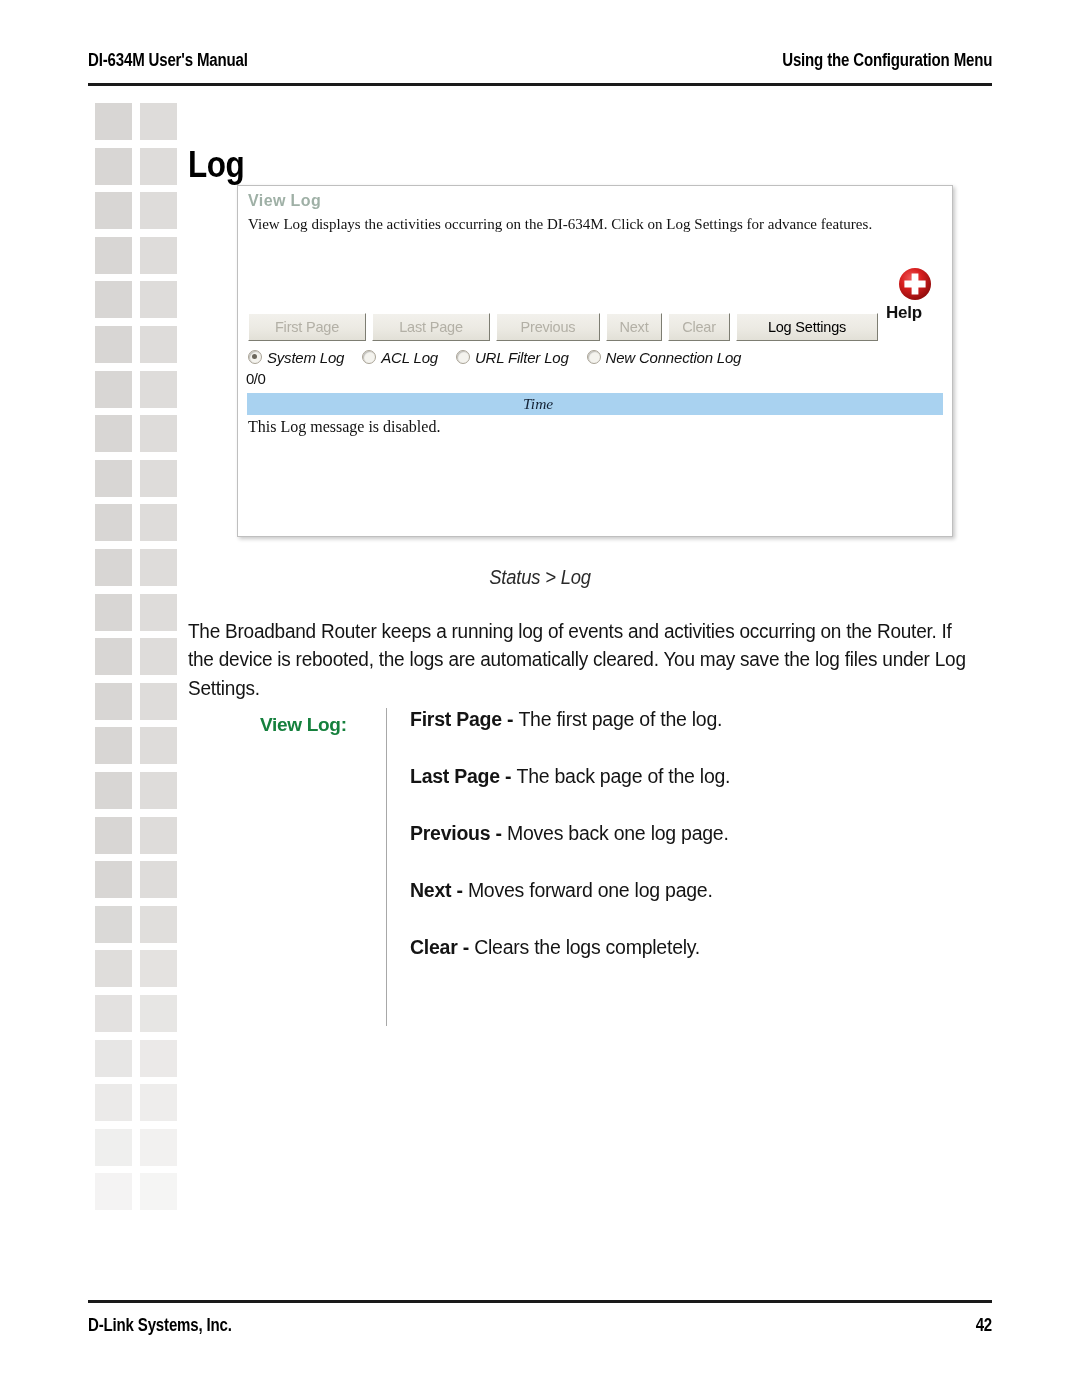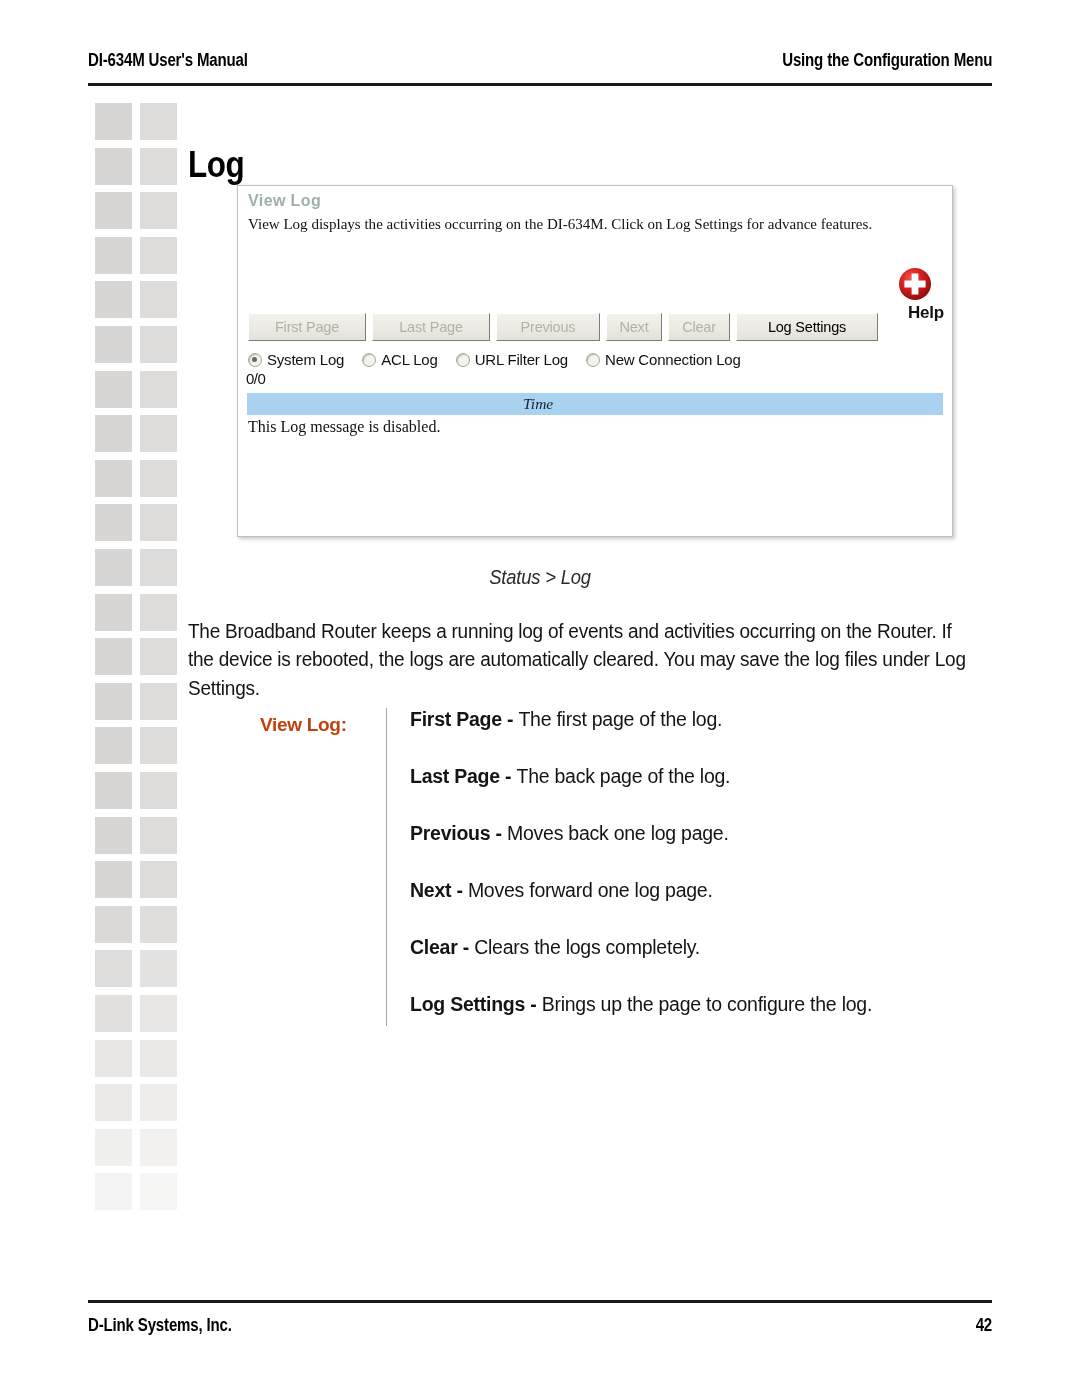--- a/index.html
+++ b/index.html
@@ -127,21 +127,21 @@
     transform: scaleX(0.97);
     transform-origin: left top;
   }
 
   
   #help-icon-wrap {
     position: absolute;
     right: 2px;
     top: 74px;
     width: 58px;
-    text-align: right;
+    text-align: left;
   }
   #help-icon-wrap .help-circle {
     width: 36px;
     height: 36px;
     margin: 0 auto;
     display: block;
   }
   #help-icon-wrap .help-label {
     font-size: 17px;
     font-weight: bold;
@@ -187,21 +187,22 @@
   .ui-btn.w-clear     { width: 62px; }
   .ui-btn.w-logsettings { width: 142px; margin-right: 0; }
 
   
   #log-radios {
     position: absolute;
     left: 4px;
     top: 154px;
     height: 22px;
     display: flex;
-    align-items: flex-end;
+    align-items: center;
+    font-style: italic;
   }
   .radio-item {
     display: flex;
     align-items: center;
     margin-right: 18px;
     font-family: "Liberation Sans", sans-serif;
     font-size: 15px;
     color: #111;
     letter-spacing: -0.2px;
     white-space: nowrap;
@@ -311,21 +312,21 @@
     width: 730px;
   }
   #definitions-label {
     position: absolute;
     left: 0;
     top: 8px;
     width: 110px;
     font-family: "Liberation Sans", sans-serif;
     font-size: 19px;
     font-weight: bold;
-    color: #c2410c;
+    color: #15803d;
     letter-spacing: -0.3px;
   }
   #definitions-divider {
     position: absolute;
     left: 126px;
     top: 2px;
     width: 1px;
     height: 318px;
     background: #a8a8a8;
   }
@@ -528,23 +529,20 @@
     </div>
     <div class="def-item">
       <span class="def-term">Previous</span><span class="def-term"> - </span><span>Moves back one log page.</span>
     </div>
     <div class="def-item">
       <span class="def-term">Next</span><span class="def-term"> - </span><span>Moves forward one log page.</span>
     </div>
     <div class="def-item">
       <span class="def-term">Clear</span><span class="def-term"> - </span><span>Clears the logs completely.</span>
     </div>
-    <div class="def-item">
-      <span class="def-term">Log Settings</span><span class="def-term"> - </span><span>Brings up the page to configure the log.</span>
-    </div>
   </div>
 </div>
 
 <div id="page-footer">
   <div class="ftr-rule"></div>
   <div class="ftr-left">D-Link Systems, Inc.</div>
   <div class="ftr-right">42</div>
 </div>
 
 </body></html>

